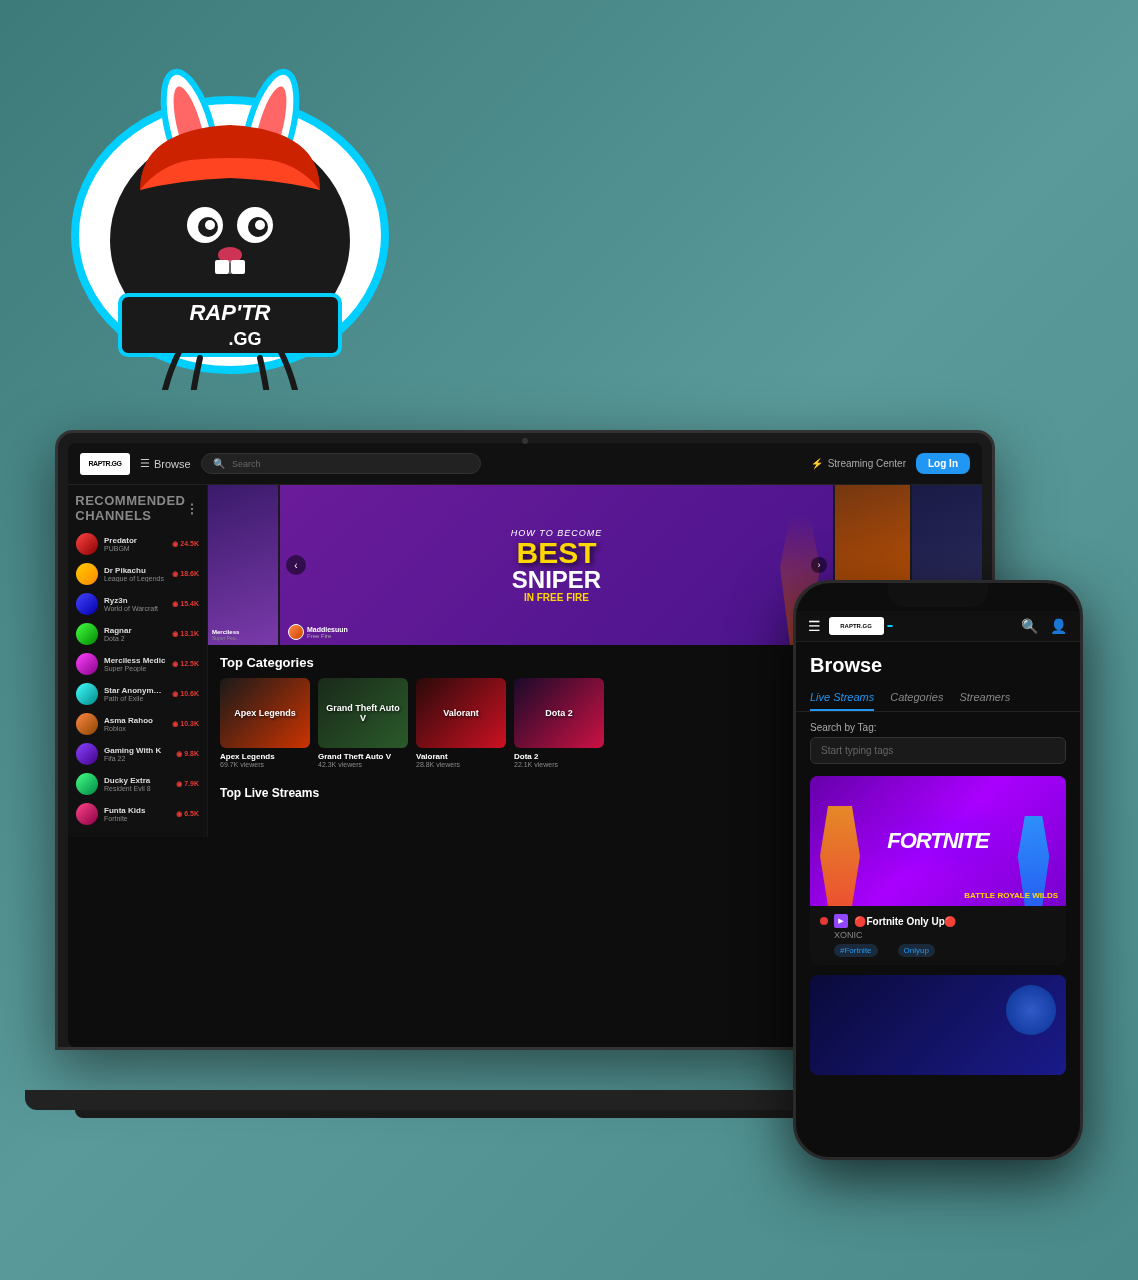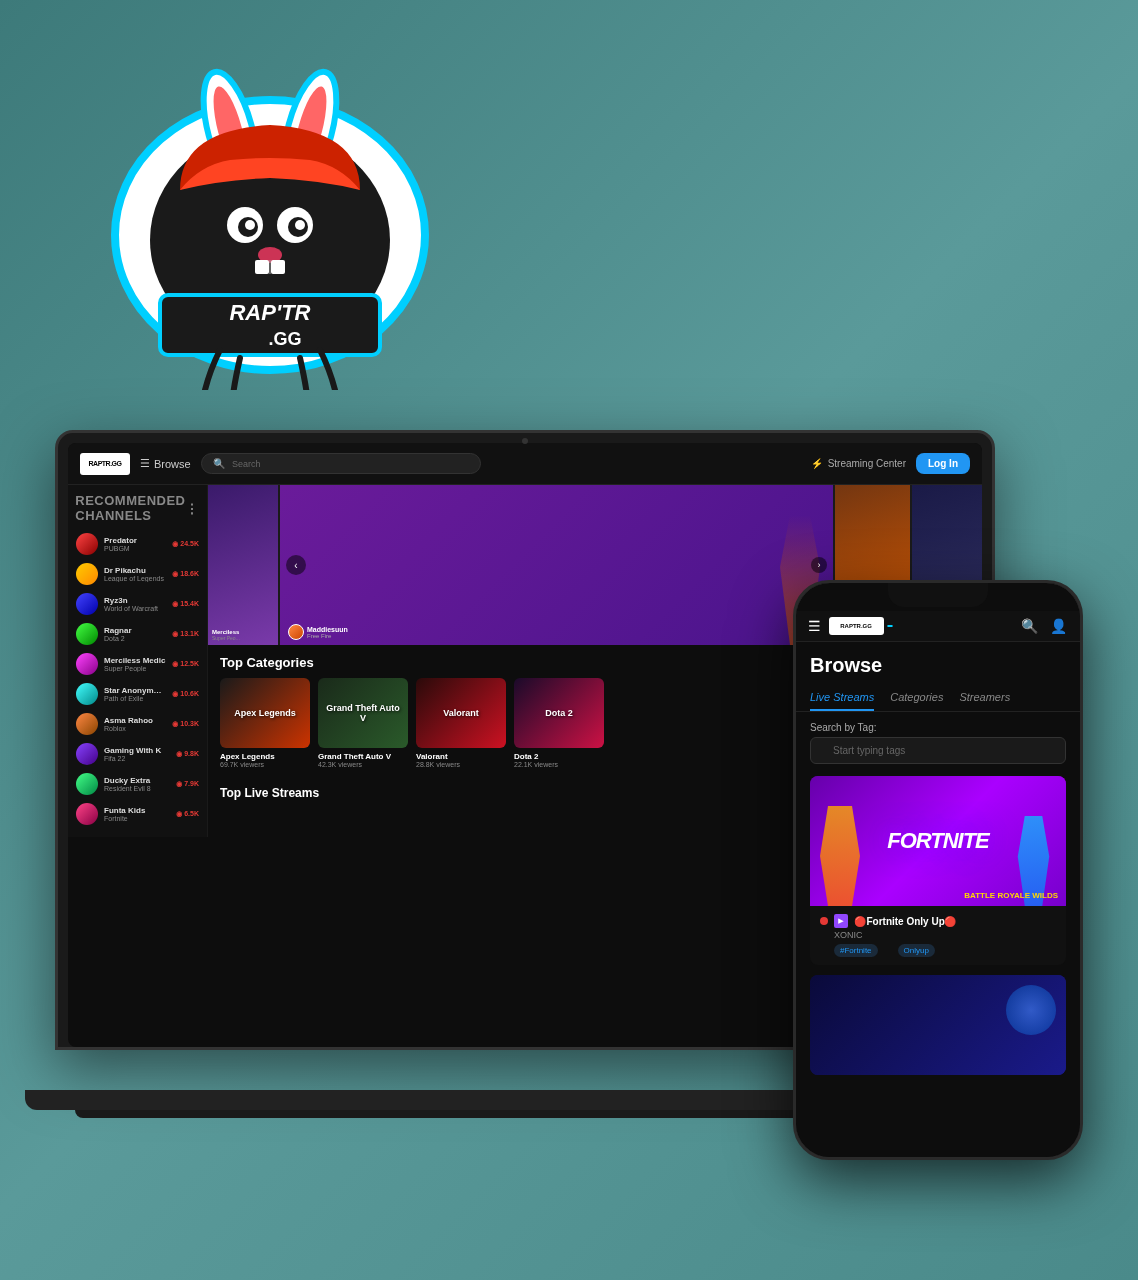--- a/index.html
+++ b/index.html
@@ -21,21 +21,21 @@
 
     
     .logo-area {
       position: absolute;
       top: 30px;
       left: 60px;
       width: 380px;
       height: 380px;
       display: flex;
       align-items: center;
-      justify-content: flex-end;
+      justify-content: flex-start;
     }
 
     .logo-sticker {
       width: 340px;
       height: 340px;
       position: relative;
     }
 
     
     .laptop-wrapper {
@@ -478,21 +478,21 @@
       color: #aaa;
       font-size: 10px;
       padding: 0 14px 4px;
     }
 
     .phone-tag-input {
       margin: 0 14px 12px;
       background: #1a1a1a;
       border: 1px solid #333;
       border-radius: 6px;
-      padding: 7px 22px;
+      padding: 7px 10px;
       color: #888;
       font-size: 10px;
       display: flex;
       align-items: center;
     }
 
     .phone-stream-card {
       margin: 0 14px 10px;
       border-radius: 8px;
       overflow: hidden;
@@ -771,20 +771,26 @@
               <div style="width:70px; background:linear-gradient(160deg,#2a1a4a,#5a2a8a); position:relative; flex-shrink:0;">
                 <div style="position:absolute;inset:0;background:linear-gradient(160deg,#3a1a6a,#7a3aaa);"></div>
                 <div style="position:absolute;bottom:4px;left:4px;">
                   <div style="color:#fff;font-size:6px;font-weight:700;white-space:nowrap;overflow:hidden;">Merciless</div>
                   <div style="color:#888;font-size:5px;">Super Peo...</div>
                 </div>
               </div>
 
               <div class="featured-main">
                 <div class="featured-nav-arrow">‹</div>
+                <div class="featured-text">
+                  <div style="font-size:9px;color:#fff;font-style:italic;text-transform:uppercase;letter-spacing:1px;">HOW TO BECOME</div>
+                  <div style="font-size:30px;font-weight:900;color:#ffd700;line-height:1;text-shadow:2px 2px 6px rgba(0,0,0,0.8);">BEST</div>
+                  <div style="font-size:24px;font-weight:900;color:#fff;line-height:1;">SNIPER</div>
+                  <div style="font-size:10px;color:#ffd700;font-weight:700;">IN FREE FIRE</div>
+                </div>
 
                 <div style="position:absolute;right:8px;bottom:0;width:50px;height:130px;background:linear-gradient(to top,#cc5500,transparent);clip-path:polygon(30% 0%,70% 0%,90% 40%,70% 100%,30% 100%,10% 40%);opacity:0.7;"></div>
 
                 <div style="position:absolute;bottom:5px;left:8px;display:flex;align-items:center;gap:3px;">
                   <div style="width:16px;height:16px;border-radius:50%;background:linear-gradient(135deg,#ff8844,#cc4400);border:1px solid #fff;"></div>
                   <div>
                     <div style="color:#fff;font-size:7px;font-weight:700;">Maddiesuun</div>
                     <div style="color:#aaa;font-size:6px;">Free Fire</div>
                   </div>
                 </div>

